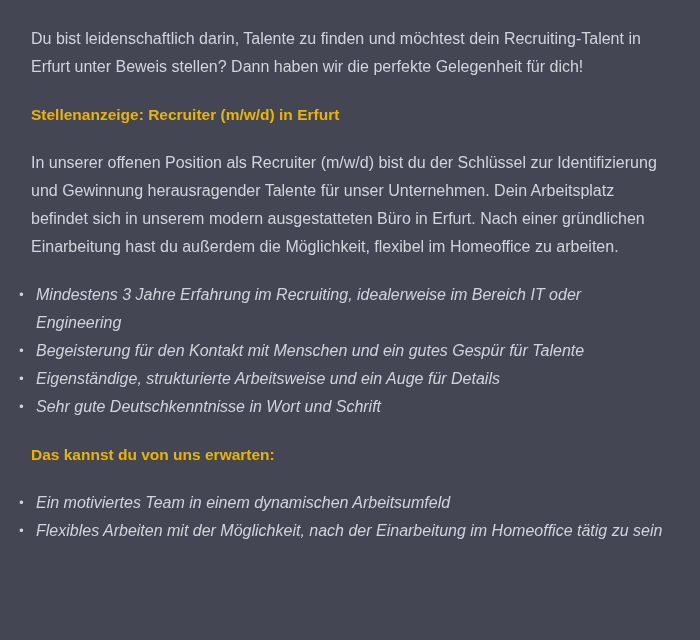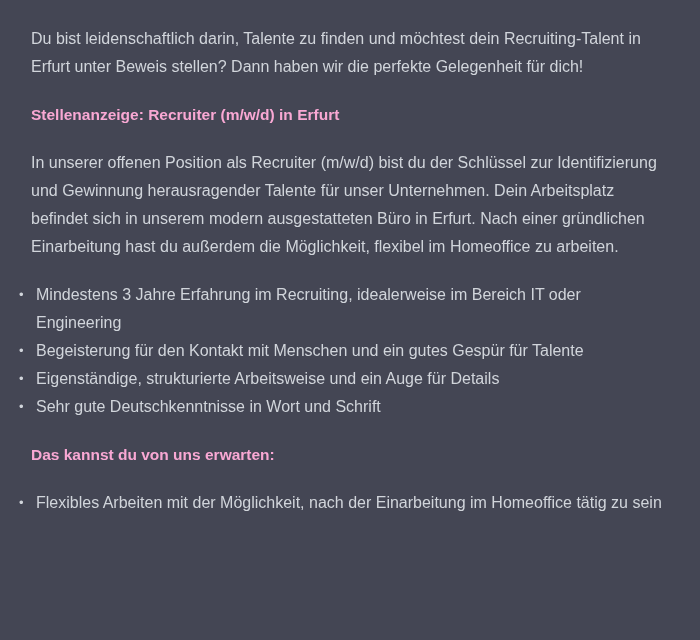--- a/index.html
+++ b/index.html
@@ -5,36 +5,37 @@
   html, body { margin:0; padding:0; }
   body {
     width:700px; height:640px; overflow:hidden;
     background:#444654;
     font-family:"Liberation Sans", sans-serif;
     color:#d1d5db;
   }
   .msg { position:relative; padding:24px 30px 0 30px; }
   p { margin:1px; font-size:16px; line-height:28px; }
   .intro { margin-bottom:20px; }
-  .h { font-weight:bold; color:#f9a8d4; font-size:15.5px; line-height:28px; margin-bottom:20px; }
+  .h { font-weight:bold; color:#eab308; font-size:15.5px; line-height:28px; margin-bottom:20px; }
   .para { margin-bottom:20px; }
   ul { list-style:none; margin:0 0 20px 0; padding:0; }
-  li { position:relative; font-size:16px; line-height:28px; padding-left:6px; margin-left:0; }
+  li { position:relative; font-size:16px; line-height:28px; padding-left:6px; margin-left:0;font-style:italic; }
   li::before { content:"\2022"; position:absolute; left:-11px; top:0; color:#d1d5db; font-size:13px; }
 </style>
 </head>
 <body>
 
 <div class="msg">
   <p class="intro">Du bist leidenschaftlich darin, Talente zu finden und möchtest dein Recruiting-Talent in Erfurt unter Beweis stellen? Dann haben wir die perfekte Gelegenheit für dich!</p>
   <p class="h">Stellenanzeige: Recruiter (m/w/d) in Erfurt</p>
   <p class="para">In unserer offenen Position als Recruiter (m/w/d) bist du der Schlüssel zur Identifizierung und Gewinnung herausragender Talente für unser Unternehmen. Dein Arbeitsplatz befindet sich in unserem modern ausgestatteten Büro in Erfurt. Nach einer gründlichen Einarbeitung hast du außerdem die Möglichkeit, flexibel im Homeoffice zu arbeiten.</p>
   <ul>
     <li>Mindestens 3 Jahre Erfahrung im Recruiting, idealerweise im Bereich IT oder Engineering</li>
     <li>Begeisterung für den Kontakt mit Menschen und ein gutes Gespür für Talente</li>
     <li>Eigenständige, strukturierte Arbeitsweise und ein Auge für Details</li>
     <li>Sehr gute Deutschkenntnisse in Wort und Schrift</li>
   </ul>
   <p class="h">Das kannst du von uns erwarten:</p>
   <ul>
+    <li>Ein motiviertes Team in einem dynamischen Arbeitsumfeld</li>
     <li>Flexibles Arbeiten mit der Möglichkeit, nach der Einarbeitung im Homeoffice tätig zu sein</li>
   </ul>
 </div>
 
 </body></html>

